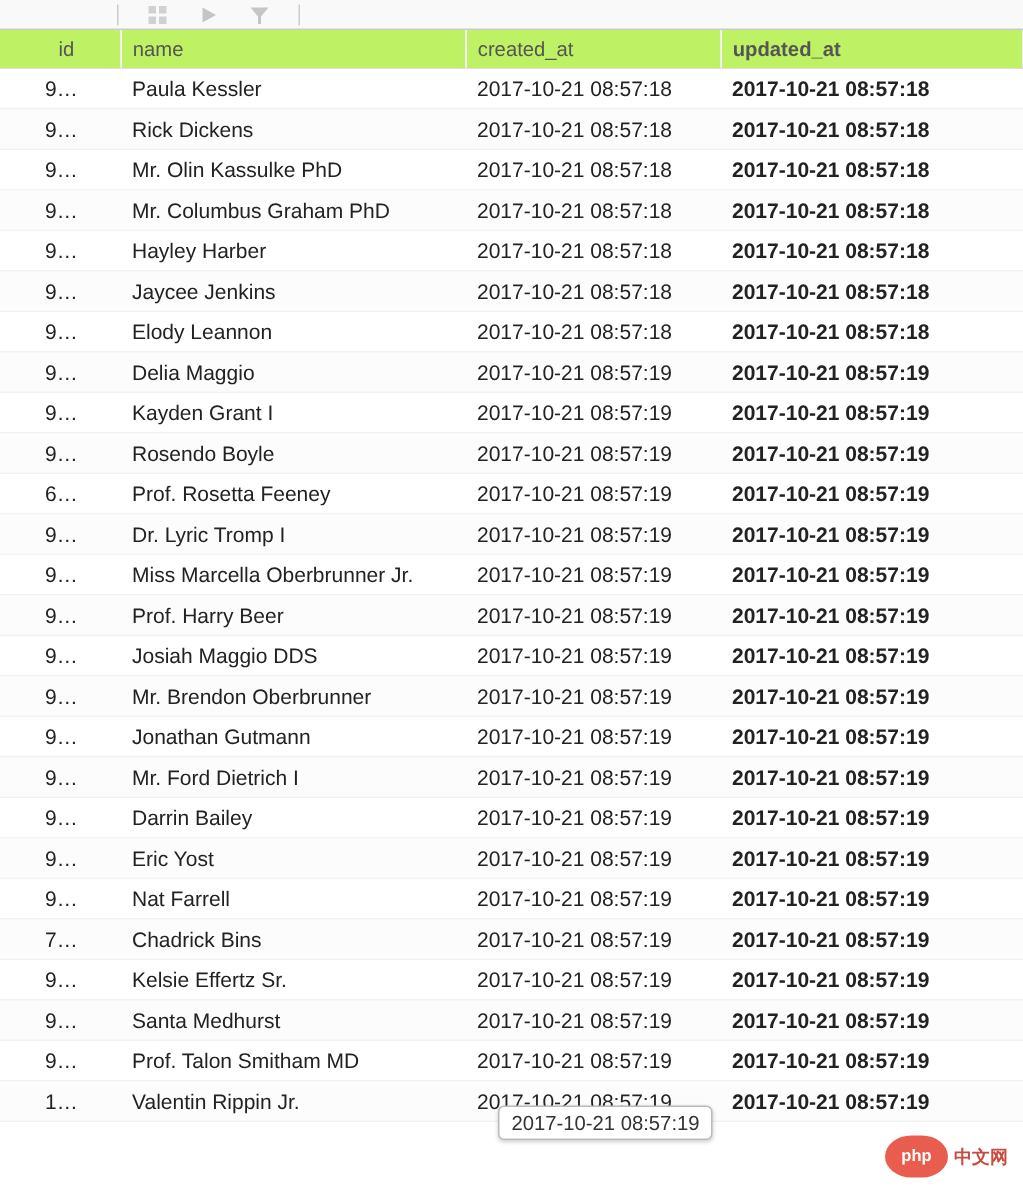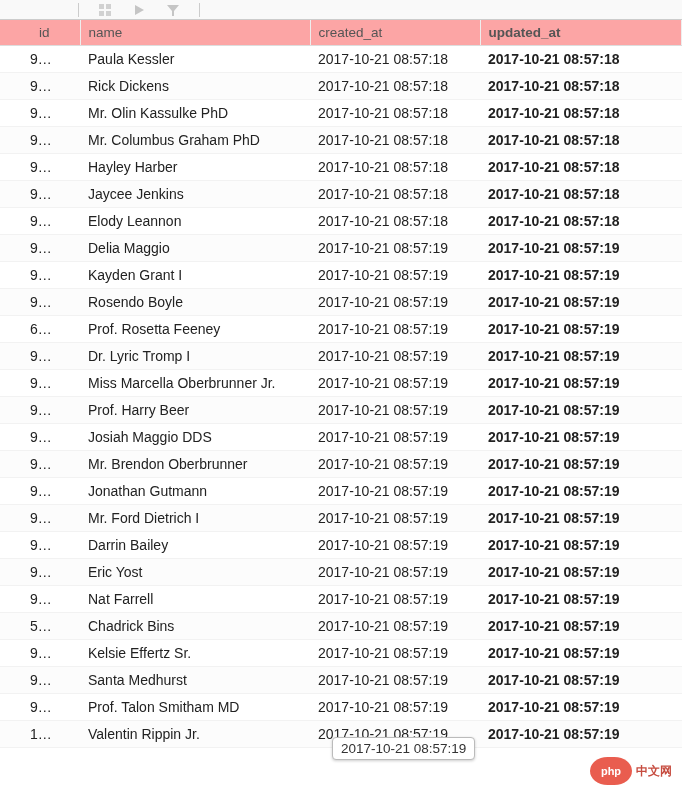--- a/index.html
+++ b/index.html
@@ -37,21 +37,21 @@
   }
   table {
     border-collapse: collapse;
     width: 100%;
     table-layout: fixed;
   }
   th {
     text-align: left;
     font-weight: 400;
     color: #555;
-    background: #fca5a5;
+    background: #bef264;
     border-bottom: 1px solid #ddd;
     border-right: 1px solid #eee;
     padding: 5px 8px;
     font-size: 13.5px;
     position: sticky;
     top: 0;
   }
   td {
     padding: 5px 8px;
     border-bottom: 1px solid #f2f2f2;
@@ -272,21 +272,21 @@
           <td class="col-created">2017-10-21 08:57:19</td>
           <td class="col-updated">2017-10-21 08:57:19</td>
         </tr>
         <tr>
           <td class="col-id">995</td>
           <td class="col-name">Nat Farrell</td>
           <td class="col-created">2017-10-21 08:57:19</td>
           <td class="col-updated">2017-10-21 08:57:19</td>
         </tr>
         <tr>
-          <td class="col-id">543</td>
+          <td class="col-id">706</td>
           <td class="col-name">Chadrick Bins</td>
           <td class="col-created">2017-10-21 08:57:19</td>
           <td class="col-updated">2017-10-21 08:57:19</td>
         </tr>
         <tr>
           <td class="col-id">997</td>
           <td class="col-name">Kelsie Effertz Sr.</td>
           <td class="col-created">2017-10-21 08:57:19</td>
           <td class="col-updated">2017-10-21 08:57:19</td>
         </tr>

